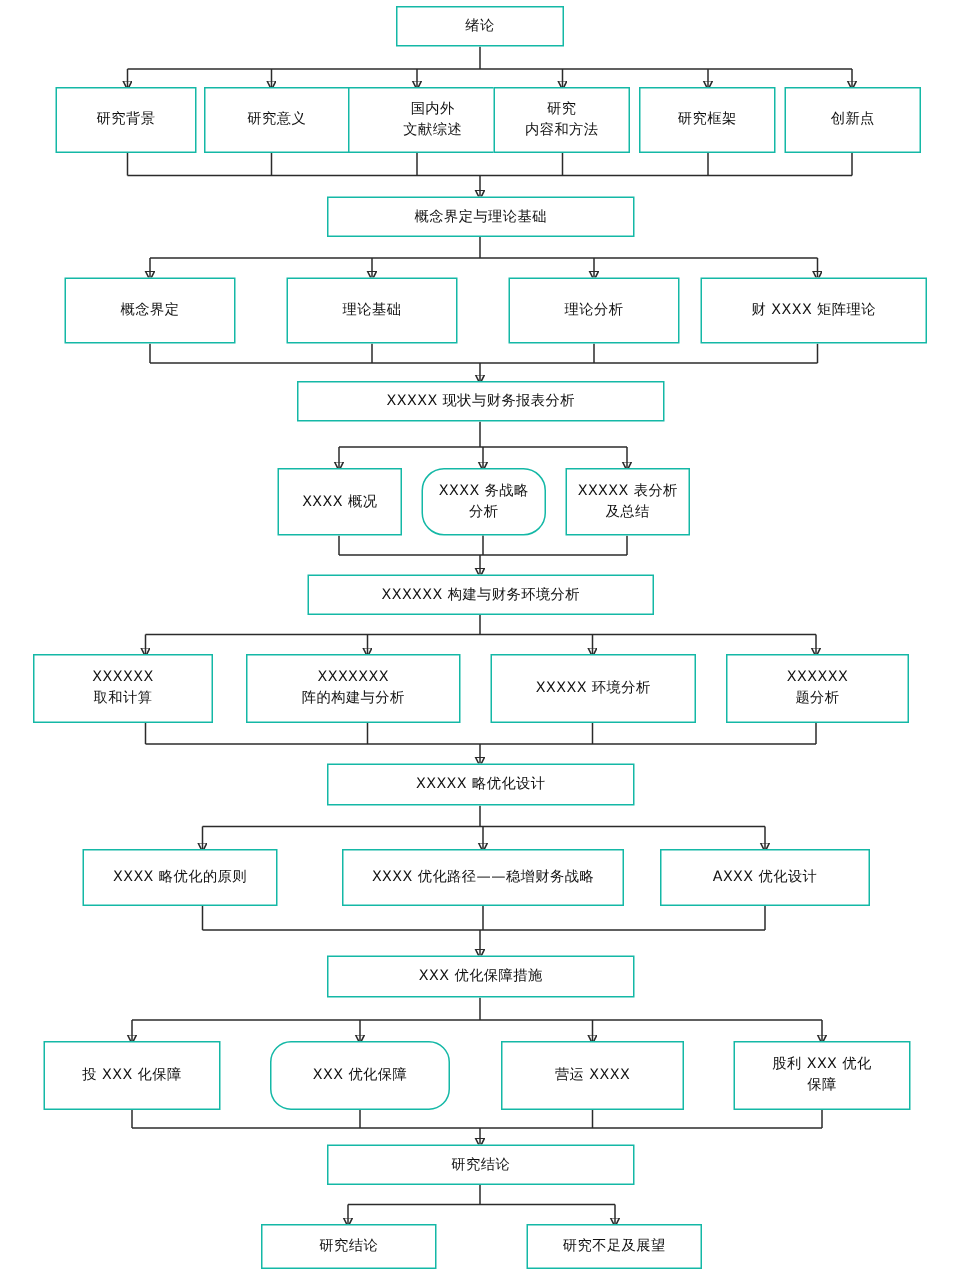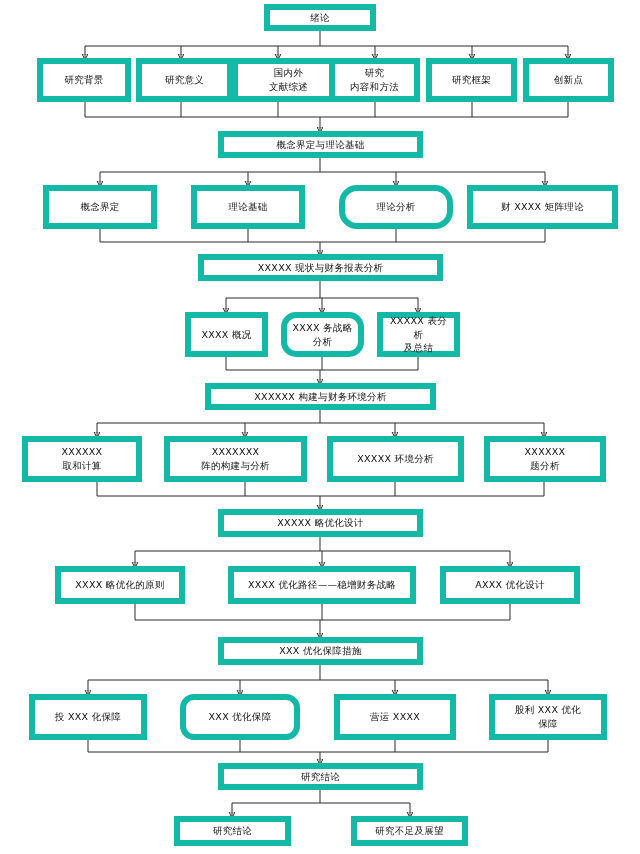--- a/index.html
+++ b/index.html
@@ -15,21 +15,21 @@
     position: relative;
     overflow: hidden;
   }
   #flow {
     position: absolute;
     inset: 0;
   }
   .box {
     position: absolute;
     box-sizing: border-box;
-    border: 6px solid #14b8a6;
+    border: 1px solid #14b8a6;
     background: #ffffff;
     display: flex;
     align-items: center;
     justify-content: center;
     text-align: center;
     font-size: 9.5px;
     line-height: 1.45;
     letter-spacing: 0.3px;
     padding: 2px 3px;
     white-space: pre-line;
@@ -159,21 +159,21 @@
 文献综述</div>
   <div class="box" style="left:329px; top:58px; width:91px; height:44px;">研究
 内容和方法</div>
   <div class="box" style="left:426px; top:58px; width:91px; height:44px;">研究框架</div>
   <div class="box" style="left:523px; top:58px; width:91px; height:44px;">创新点</div>
 
   <div class="box" style="left:218px; top:131px; width:205px; height:27px;">概念界定与理论基础</div>
 
   <div class="box" style="left:43px; top:185px; width:114px; height:44px;">概念界定</div>
   <div class="box" style="left:191px; top:185px; width:114px; height:44px;">理论基础</div>
-  <div class="box" style="left:339px; top:185px; width:114px; height:44px;border-radius:18px;">理论分析</div>
+  <div class="box" style="left:339px; top:185px; width:114px; height:44px;">理论分析</div>
   <div class="box" style="left:467px; top:185px; width:151px; height:44px;">财 XXXX 矩阵理论</div>
 
   <div class="box" style="left:198px; top:254px; width:245px; height:27px;">XXXXX 现状与财务报表分析</div>
 
   <div class="box" style="left:185px; top:312px; width:83px; height:45px;">XXXX 概况</div>
   <div class="box" style="left:281px; top:312px; width:83px; height:45px;border-radius:15px;">XXXX 务战略
 分析</div>
   <div class="box" style="left:377px; top:312px; width:83px; height:45px;">XXXXX 表分析
 及总结</div>
 

